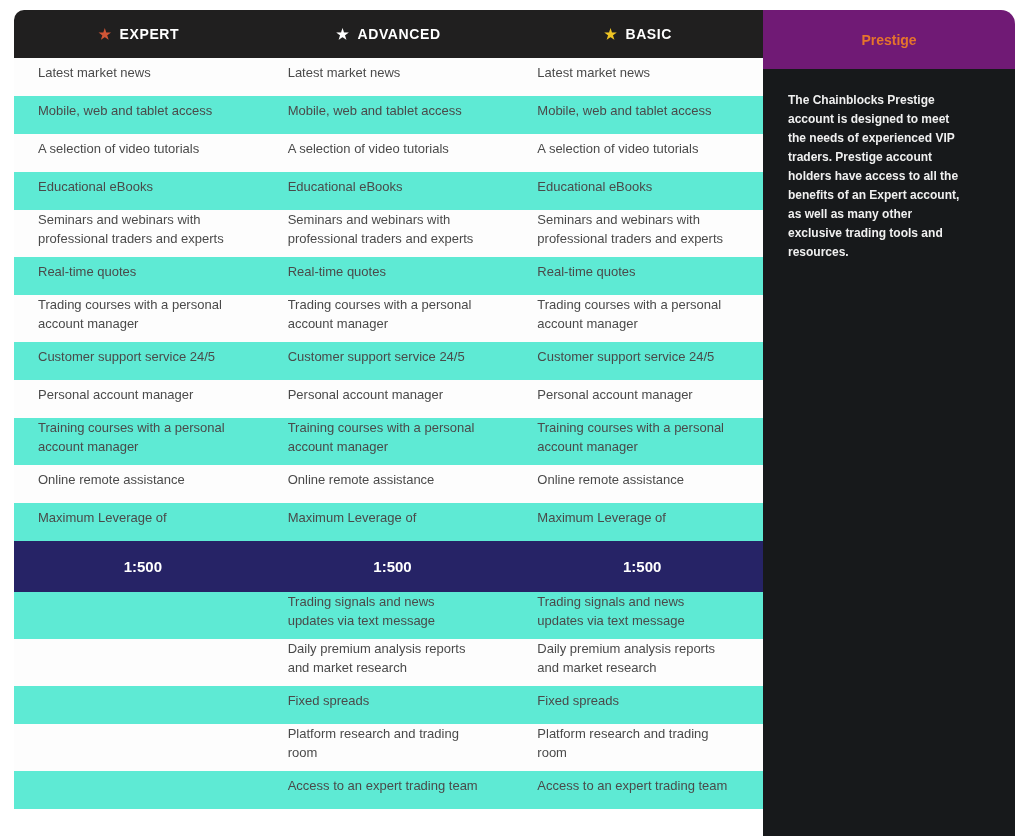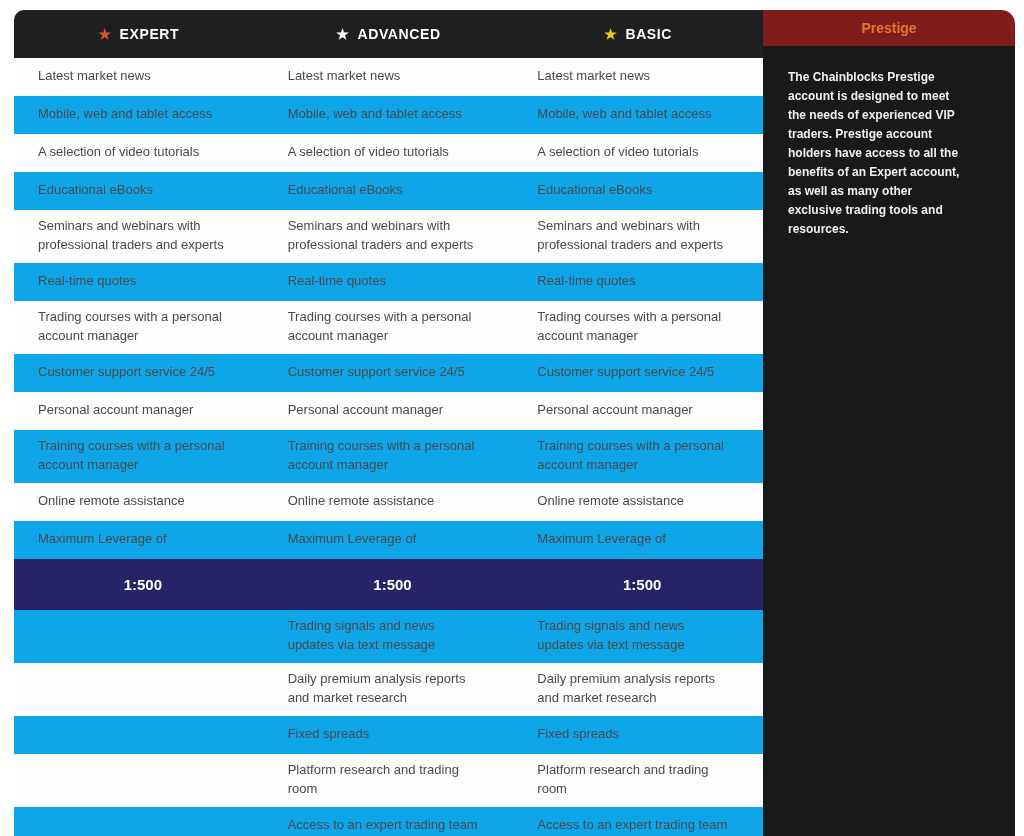--- a/index.html
+++ b/index.html
@@ -12,31 +12,31 @@
   .thead { display:grid; grid-template-columns:repeat(3,1fr); height:48px;
     background:#201f1f; border-top-left-radius:10px; }
   .thead-cell { display:flex; align-items:center; justify-content:center;
     color:#ffffff; font-size:14px; font-weight:bold; letter-spacing:.6px; }
   .star { margin-right:8px; font-size:14px; line-height:1; }
   .star-basic { color:#d05536; }
   .star-advanced { color:#ffffff; }
   .star-expert { color:#eec424; }
 
   .row { display:grid; grid-template-columns:repeat(3,1fr); background:#fdfdfd; }
-  .row.alt { background:#0ea5e9; }
+  .row.alt { background:#5eead4; }
   .cell { display:flex; align-items:center; min-height:38px;
-    padding:6px 30px 9px 24px; color:#4a4a4a; font-size:13px; line-height:19px; }
+    padding:0 30px 9px 24px; color:#4a4a4a; font-size:13px; line-height:19px; }
 
   .row.leverage { background:#262366; min-height:40px; }
   .row.leverage .cell { justify-content:center; color:#ffffff; font-size:15px;
     font-weight:bold; padding:16px; min-height:40px;margin-left:8px; }
 
   
   .prestige { width:252px; display:flex; flex-direction:column; min-height:829px; }
-  .prestige-head { height:36px; background:#7f1d1d; border-top-right-radius:14px;
+  .prestige-head { height:59px; background:#701a75; border-top-right-radius:14px;
     display:flex; align-items:center; justify-content:center; }
   .prestige-title { color:#e5742c; font-size:14px; font-weight:bold; }
   .prestige-body { flex:1; background:#17191b; padding:22px 48px 20px 25px; }
   .prestige-desc { color:#f0f0f0; font-size:12px; font-weight:700; line-height:19px; }
 </style>
 </head>
 <body>
 
 <div class="wrap">
 

